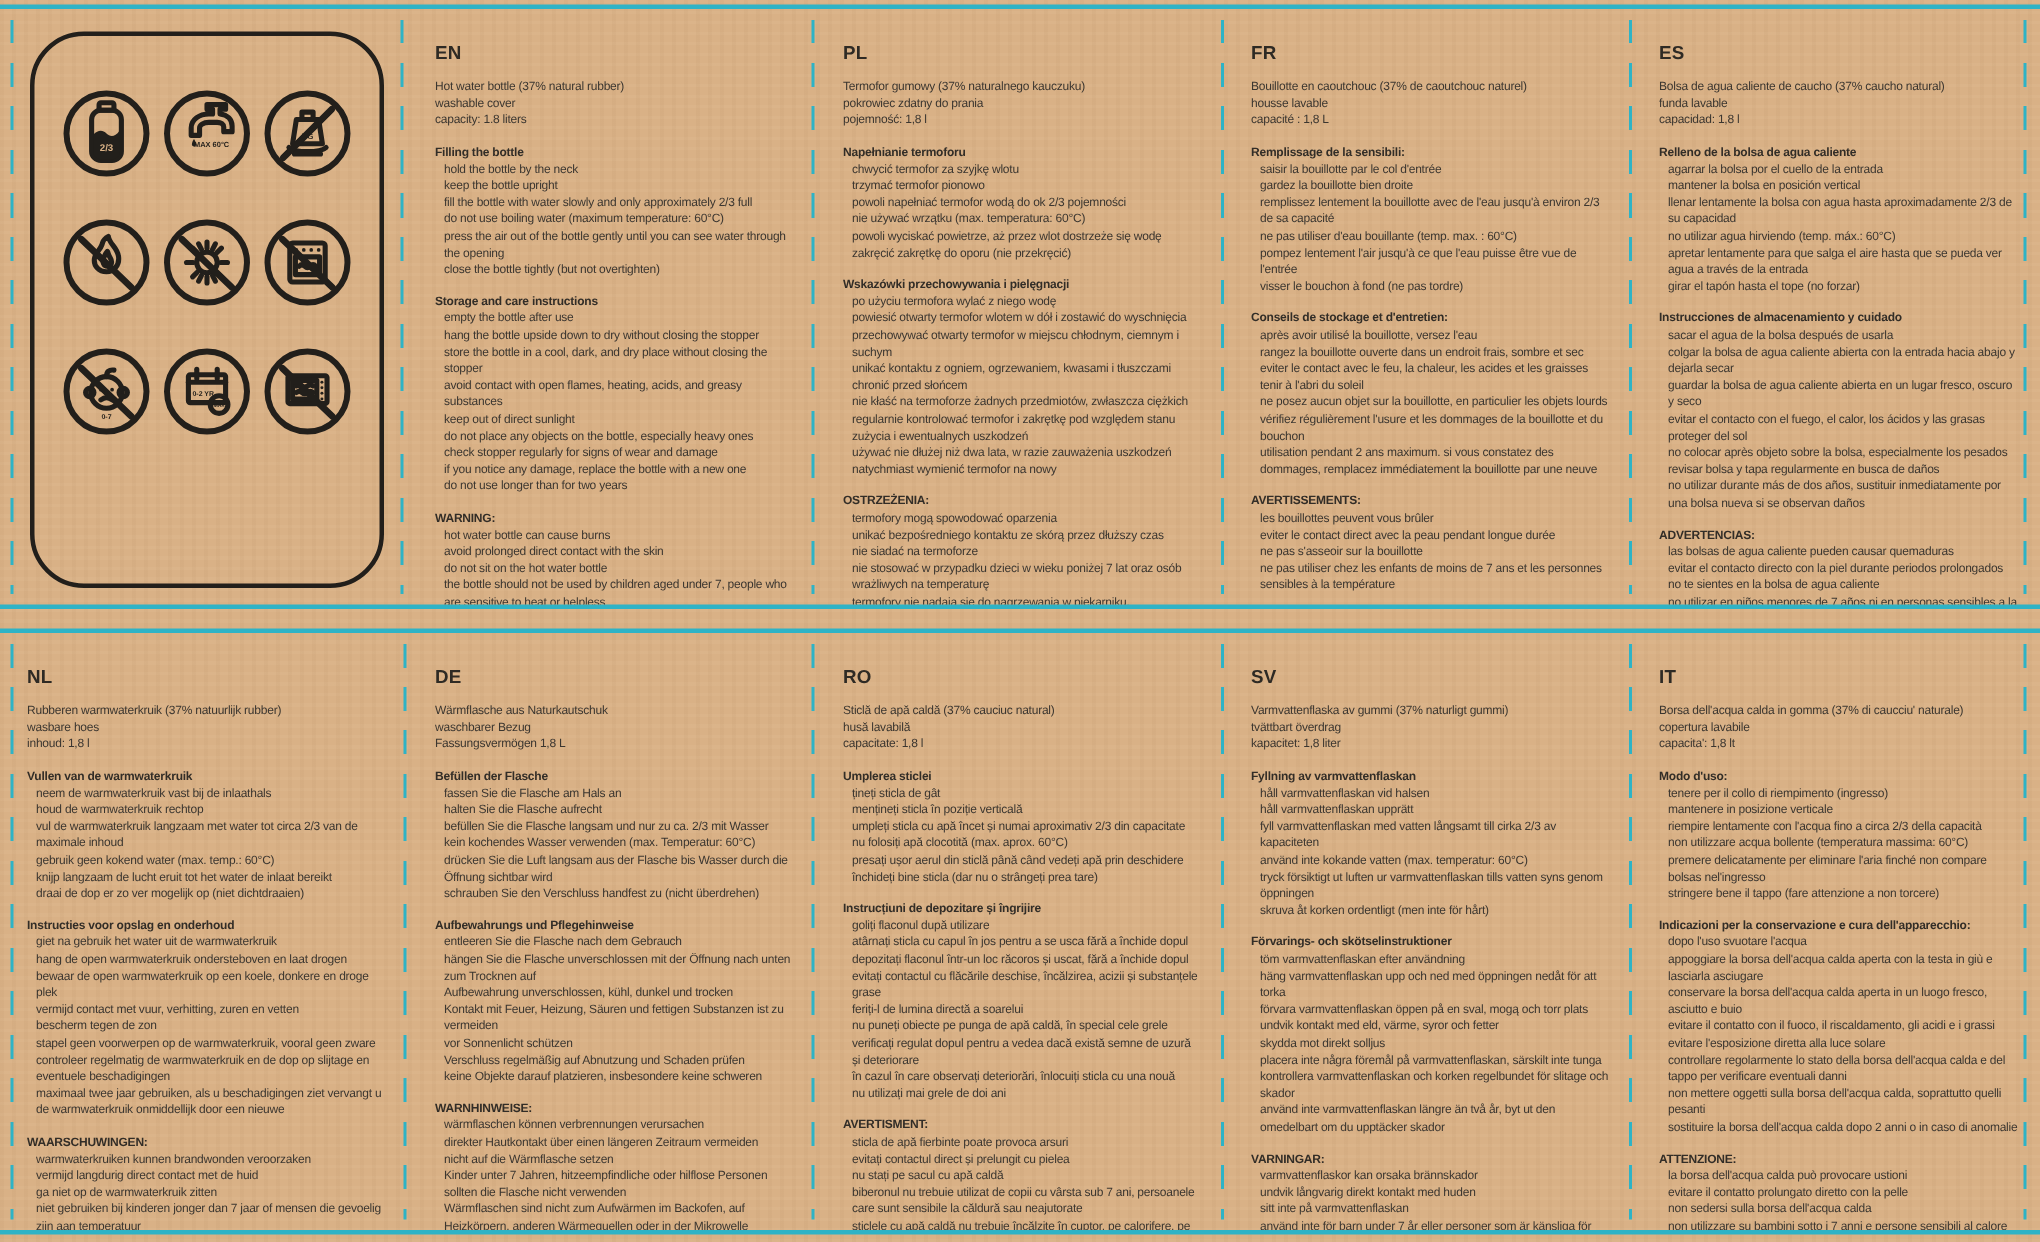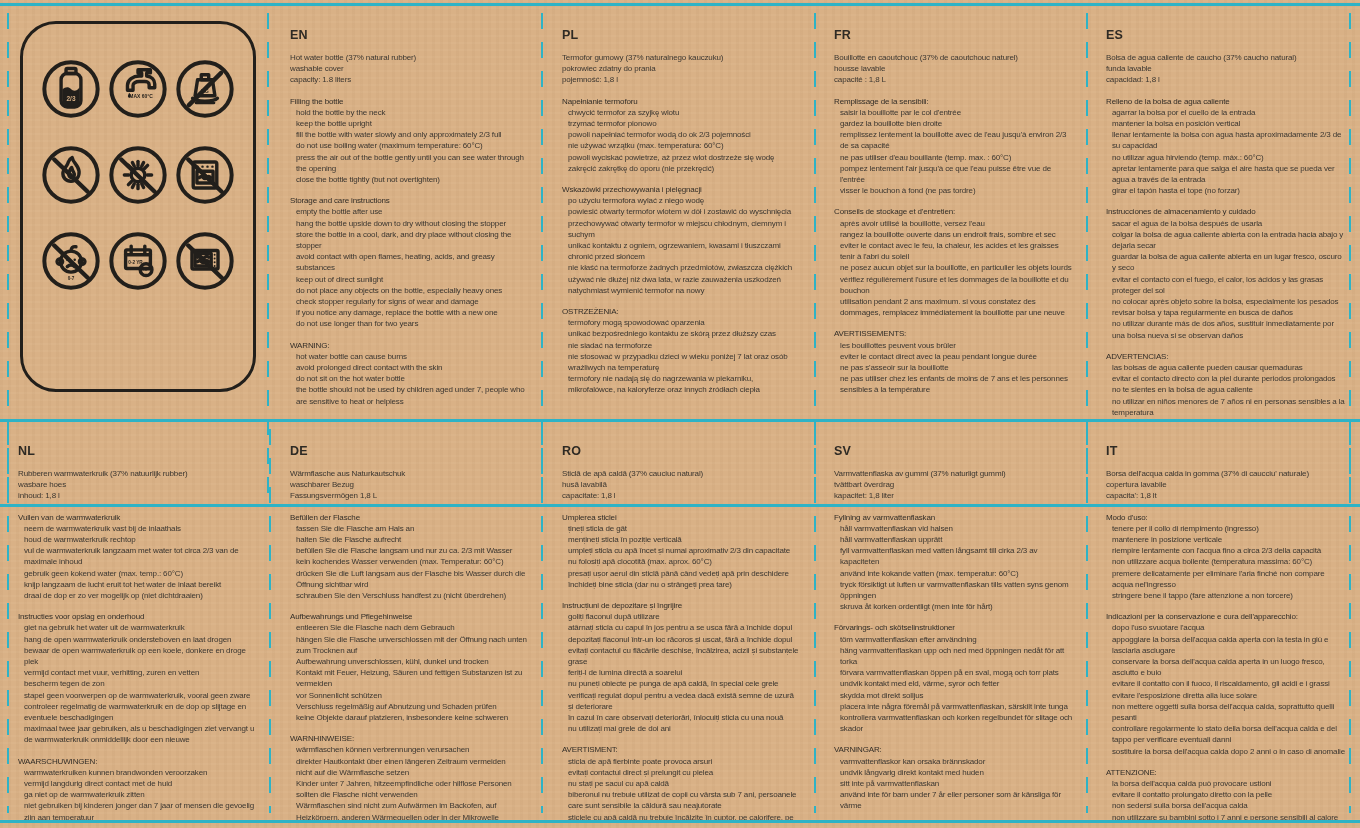--- a/index.html
+++ b/index.html
@@ -20,37 +20,37 @@
     background-image:
       repeating-linear-gradient(90deg, rgba(110,70,30,0.035) 0 3px, rgba(0,0,0,0) 3px 8px),
       repeating-linear-gradient(0deg, rgba(255,236,205,0.05) 0 2px, rgba(0,0,0,0) 2px 7px);
   }
   .row{
     position:absolute;left:0;right:0;display:flex;
     border-top:3px solid var(--cyan);
     border-bottom:3px solid var(--cyan);
     box-sizing:border-box;
   }
-  .row-top{top:3px;height:504px;justify-content:space-between;}
+  .row-top{top:3px;height:403px;justify-content:space-between;}
   .row-bottom{top:419px;height:404px;}
   .vsep{
     position:absolute;top:7px;bottom:7px;width:2px;
     background-image:repeating-linear-gradient(to bottom, var(--cyan) 0 16px, rgba(0,0,0,0) 16px 29px);
   }
   .col{width:272px;min-width:272px;box-sizing:border-box;overflow:hidden;}
   .lang-col{padding:12px 15px 0 18px;}
   .lang-code{
     font-size:12.5px;font-weight:700;color:#2e2a24;
     margin-top:10px;letter-spacing:.2px;
   }
   .intro{margin-top:10px;}
   .txt{
     font-size:8px;line-height:11.2px;letter-spacing:-0.15px;color:var(--ink);
   }
-  .heading{font-weight:400;color:#322d27;}
+  .heading{font-weight:700;color:#322d27;}
   .line{padding-left:6px;}
   .section{margin-top:10px;}
   
   .icons-col{padding:0;}
   .icons-frame{
     margin:15px 12px 0 20px;width:236px;height:371px;
     border:3px solid var(--ink-dark);border-radius:36px;
     box-sizing:border-box;
     display:grid;grid-template-columns:repeat(3,1fr);
     padding:34px 14px 0 14px;row-gap:24px;justify-items:center;align-content:start;
@@ -228,20 +228,21 @@
           <div class="txt line">zakręcić zakrętkę do oporu (nie przekręcić)</div>
         </div>
         <div class="section">
           <div class="txt heading">Wskazówki przechowywania i pielęgnacji</div>
           <div class="txt line">po użyciu termofora wylać z niego wodę</div>
           <div class="txt line">powiesić otwarty termofor wlotem w dół i zostawić do wyschnięcia</div>
           <div class="txt line">przechowywać otwarty termofor w miejscu chłodnym, ciemnym i suchym</div>
           <div class="txt line">unikać kontaktu z ogniem, ogrzewaniem, kwasami i tłuszczami</div>
           <div class="txt line">chronić przed słońcem</div>
           <div class="txt line">nie kłaść na termoforze żadnych przedmiotów, zwłaszcza ciężkich</div>
+          <div class="txt line">regularnie kontrolować termofor i zakrętkę pod względem stanu zużycia i ewentualnych uszkodzeń</div>
           <div class="txt line">używać nie dłużej niż dwa lata, w razie zauważenia uszkodzeń natychmiast wymienić termofor na nowy</div>
         </div>
         <div class="section">
           <div class="txt heading">OSTRZEŻENIA:</div>
           <div class="txt line">termofory mogą spowodować oparzenia</div>
           <div class="txt line">unikać bezpośredniego kontaktu ze skórą przez dłuższy czas</div>
           <div class="txt line">nie siadać na termoforze</div>
           <div class="txt line">nie stosować w przypadku dzieci w wieku poniżej 7 lat oraz osób wrażliwych na temperaturę</div>
           <div class="txt line">termofory nie nadają się do nagrzewania w piekarniku, mikrofalówce, na kaloryferze oraz innych źródłach ciepła</div>
         </div>
@@ -450,20 +451,21 @@
         </div>
         <div class="section">
           <div class="txt heading">Förvarings- och skötselinstruktioner</div>
           <div class="txt line">töm varmvattenflaskan efter användning</div>
           <div class="txt line">häng varmvattenflaskan upp och ned med öppningen nedåt för att torka</div>
           <div class="txt line">förvara varmvattenflaskan öppen på en sval, mogą och torr plats</div>
           <div class="txt line">undvik kontakt med eld, värme, syror och fetter</div>
           <div class="txt line">skydda mot direkt solljus</div>
           <div class="txt line">placera inte några föremål på varmvattenflaskan, särskilt inte tunga</div>
           <div class="txt line">kontrollera varmvattenflaskan och korken regelbundet för slitage och skador</div>
+          <div class="txt line">använd inte varmvattenflaskan längre än två år, byt ut den omedelbart om du upptäcker skador</div>
         </div>
         <div class="section">
           <div class="txt heading">VARNINGAR:</div>
           <div class="txt line">varmvattenflaskor kan orsaka brännskador</div>
           <div class="txt line">undvik långvarig direkt kontakt med huden</div>
           <div class="txt line">sitt inte på varmvattenflaskan</div>
           <div class="txt line">använd inte för barn under 7 år eller personer som är känsliga för värme</div>
         </div>
       </div>
       <div class="col lang-col">
@@ -472,32 +474,32 @@
           <div class="txt">Borsa dell'acqua calda in gomma (37% di caucciu' naturale)</div>
           <div class="txt">copertura lavabile</div>
           <div class="txt">capacita': 1,8 lt</div>
         </div>
         <div class="section">
           <div class="txt heading">Modo d'uso:</div>
           <div class="txt line">tenere per il collo di riempimento (ingresso)</div>
           <div class="txt line">mantenere in posizione verticale</div>
           <div class="txt line">riempire lentamente con l'acqua fino a circa 2/3 della capacità</div>
           <div class="txt line">non utilizzare acqua bollente (temperatura massima: 60°C)</div>
-          <div class="txt line">premere delicatamente per eliminare l'aria finché non compare acqua nel'ingresso</div>
+          <div class="txt line">premere delicatamente per eliminare l'aria finché non compare bolsas nel'ingresso</div>
           <div class="txt line">stringere bene il tappo (fare attenzione a non torcere)</div>
         </div>
         <div class="section">
           <div class="txt heading">Indicazioni per la conservazione e cura dell'apparecchio:</div>
           <div class="txt line">dopo l'uso svuotare l'acqua</div>
           <div class="txt line">appoggiare la borsa dell'acqua calda aperta con la testa in giù e lasciarla asciugare</div>
           <div class="txt line">conservare la borsa dell'acqua calda aperta in un luogo fresco, asciutto e buio</div>
           <div class="txt line">evitare il contatto con il fuoco, il riscaldamento, gli acidi e i grassi</div>
           <div class="txt line">evitare l'esposizione diretta alla luce solare</div>
+          <div class="txt line">controllare regolarmente lo stato della borsa dell'acqua calda e del tappo per verificare eventuali danni</div>
           <div class="txt line">non mettere oggetti sulla borsa dell'acqua calda, soprattutto quelli pesanti</div>
-          <div class="txt line">controllare regolarmente lo stato della borsa dell'acqua calda e del tappo per verificare eventuali danni</div>
           <div class="txt line">sostituire la borsa dell'acqua calda dopo 2 anni o in caso di anomalie</div>
         </div>
         <div class="section">
           <div class="txt heading">ATTENZIONE:</div>
           <div class="txt line">la borsa dell'acqua calda può provocare ustioni</div>
           <div class="txt line">evitare il contatto prolungato diretto con la pelle</div>
           <div class="txt line">non sedersi sulla borsa dell'acqua calda</div>
           <div class="txt line">non utilizzare su bambini sotto i 7 anni e persone sensibili al calore</div>
         </div>
       </div>

